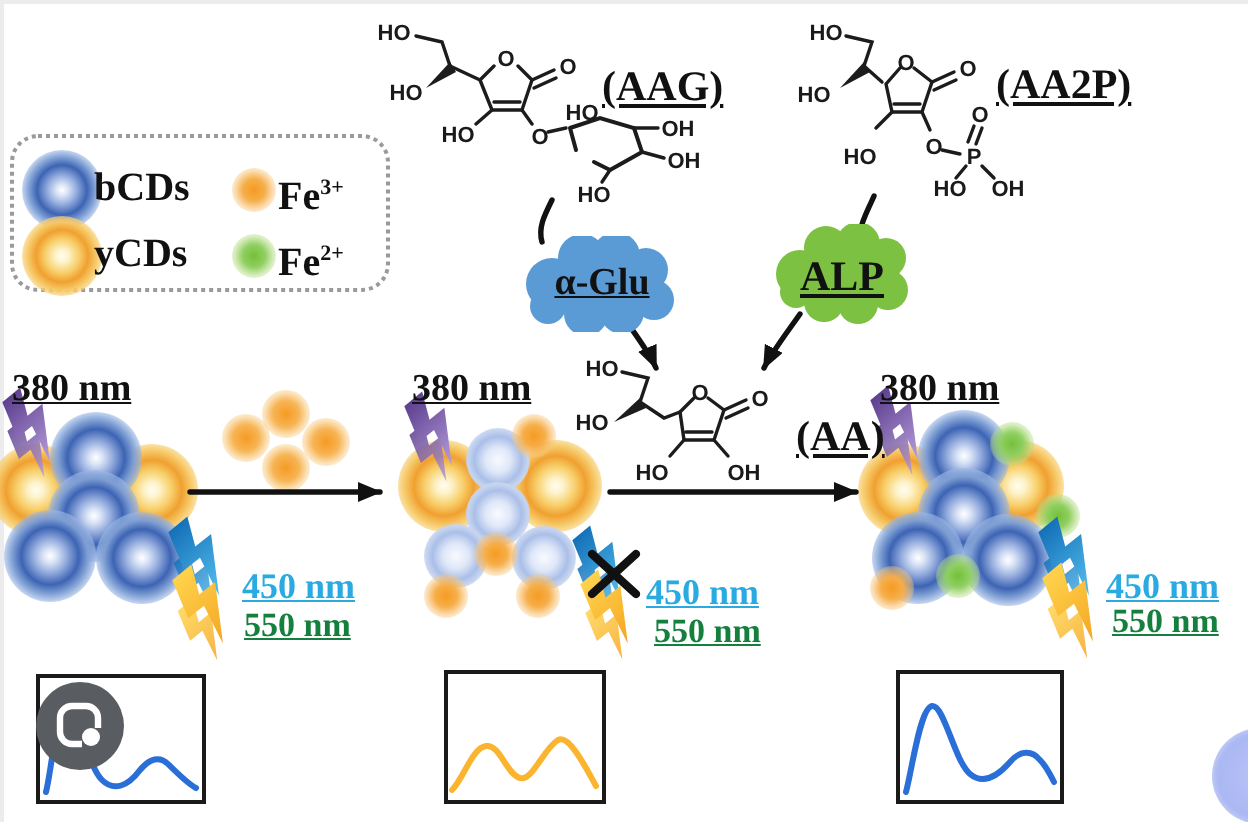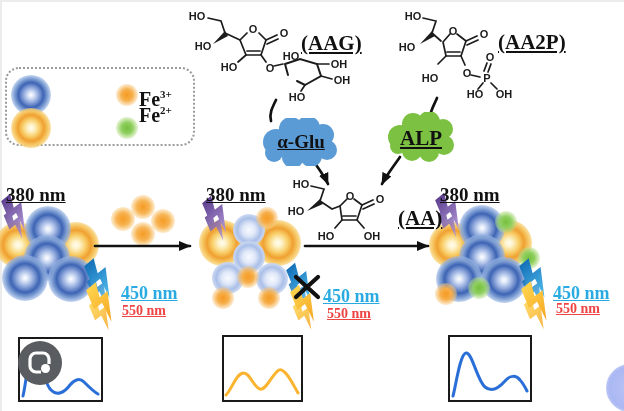--- a/index.html
+++ b/index.html
@@ -32,21 +32,21 @@
       #76bf3c 0%, #8ecf5f 35%, rgba(178,220,130,.55) 62%, rgba(178,220,130,0) 88%);}
   .fe-free{width:24px;height:24px;background:radial-gradient(circle,
       #f59b23 0%, #f7b454 38%, rgba(248,200,120,.5) 64%, rgba(248,200,120,0) 90%);}
   .cd40{width:40px;height:40px;}
 
   
   .serifbold{position:absolute;font-family:"Liberation Serif",serif;font-weight:bold;
              color:#111;white-space:nowrap;text-decoration:underline;}
   .nm380{font-size:19px;}
   .nm450{font-size:18px;color:#29abe2;}
-  .nm550{font-size:14px;color:#ef4444;}
+  .nm550{font-size:17px;color:#15803d;}
   .mol-label{font-size:21px;}
   .enzyme-label{font-size:19px;text-align:center;}
 
   
   .cloud{position:absolute;}
 
   
   .spec-box{position:absolute;border:2.5px solid #1a1a1a;background:#fff;box-sizing:border-box;}
 
   
@@ -62,25 +62,27 @@
   .atomtxt{font-family:"Liberation Sans",sans-serif;font-weight:bold;font-size:11px;fill:#1a1a1a;}
 </style>
 </head>
 <body>
 
 <div class="edge-top"></div>
 <div class="edge-left"></div>
 
 <div class="legend">
   <div class="pt cd-blue cd40" style="left:4px;top:6px;"></div>
+  <span class="lbl" style="left:40px;top:14px;">bCDs</span>
   <div class="pt fe-orange" style="left:109px;top:15px;"></div>
   <span class="lbl" style="left:132px;top:14px;"><span>Fe</span><sup>3+</sup></span>
   <div class="pt cd-yellow cd40" style="left:4px;top:39px;"></div>
+  <span class="lbl" style="left:40px;top:47px;">yCDs</span>
   <div class="pt fe-green" style="left:109px;top:48px;"></div>
-  <span class="lbl" style="left:132px;top:30px;"><span>Fe</span><sup>2+</sup></span>
+  <span class="lbl" style="left:132px;top:47px;"><span>Fe</span><sup>2+</sup></span>
 </div>
 
 <div class="pt cd-yellow" style="left:-5px;top:222px;"></div>
 <div class="pt cd-yellow" style="left:53px;top:222px;"></div>
 <div class="pt cd-blue" style="left:25px;top:206px;"></div>
 <div class="pt cd-blue" style="left:24px;top:235px;"></div>
 <div class="pt cd-blue" style="left:2px;top:255px;"></div>
 <div class="pt cd-blue" style="left:48px;top:256px;"></div>
 
 <div class="pt fe-free" style="left:131px;top:195px;"></div>

